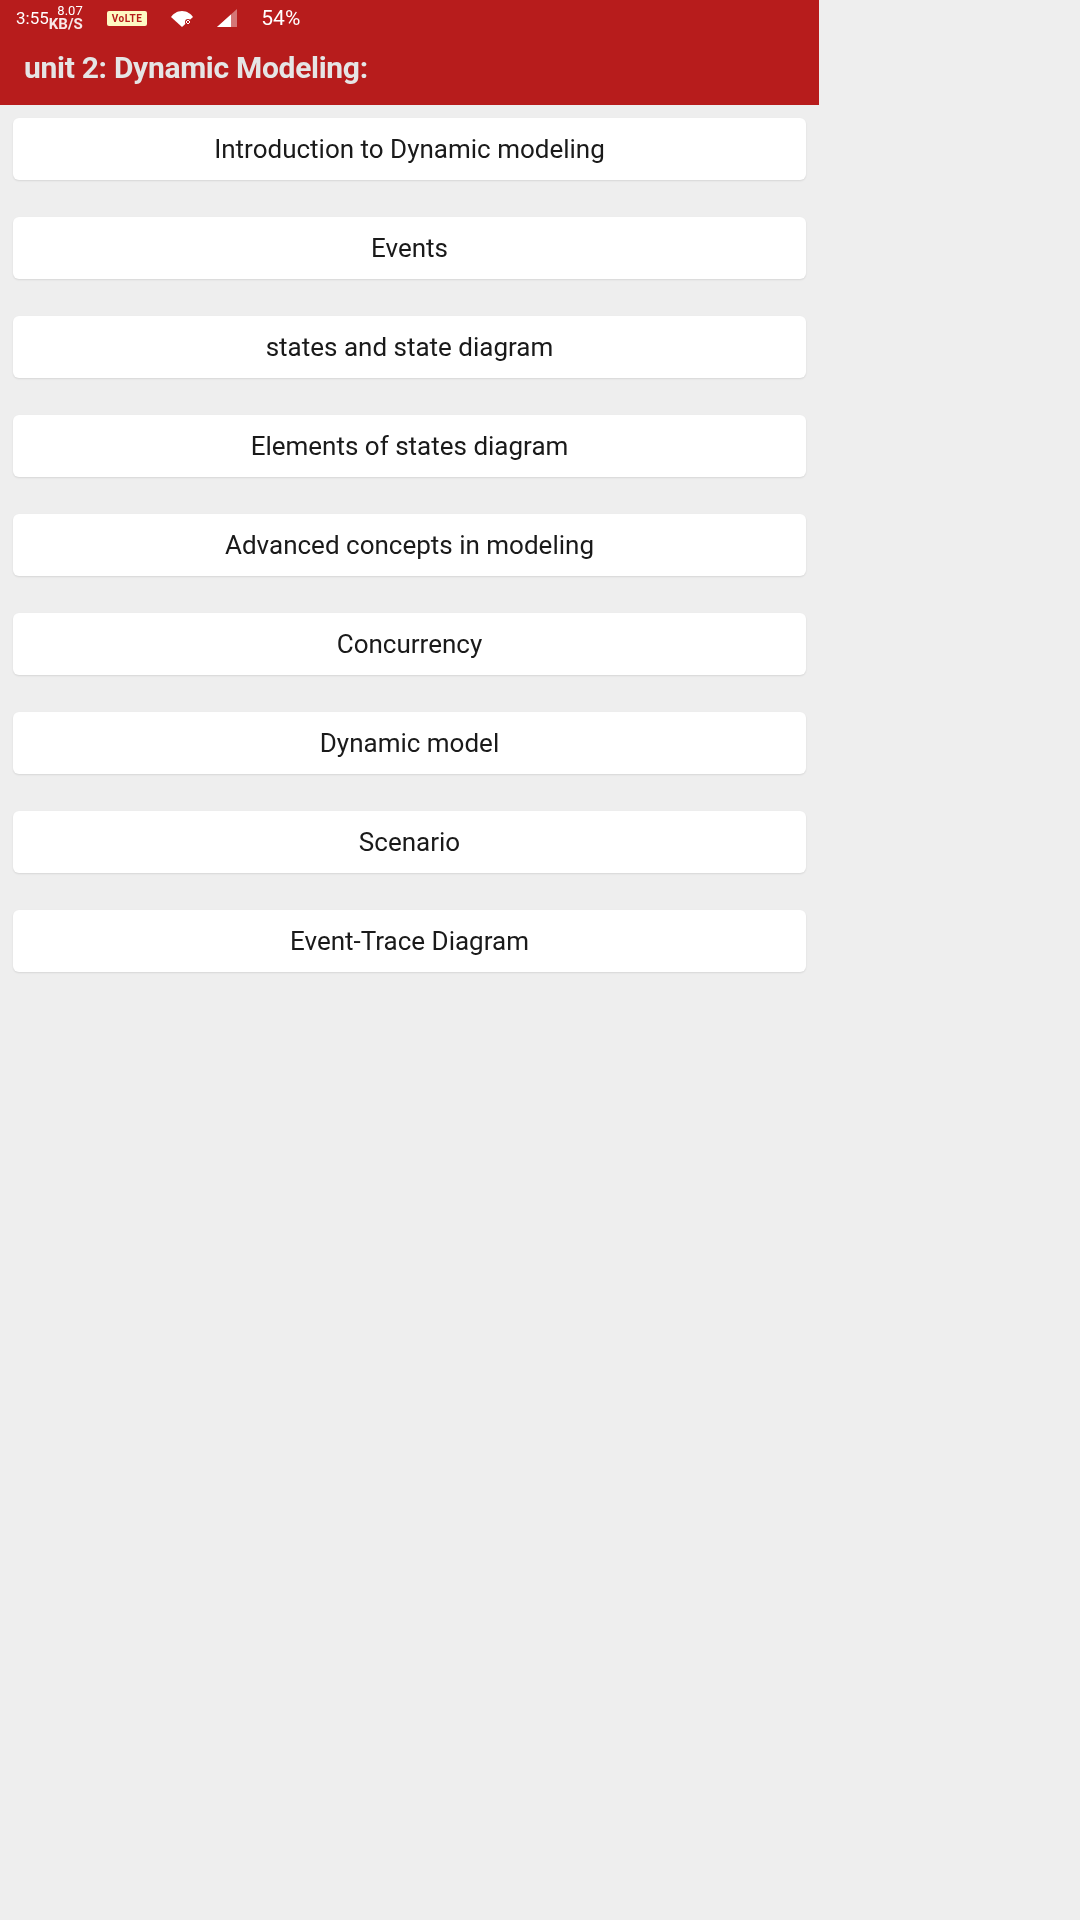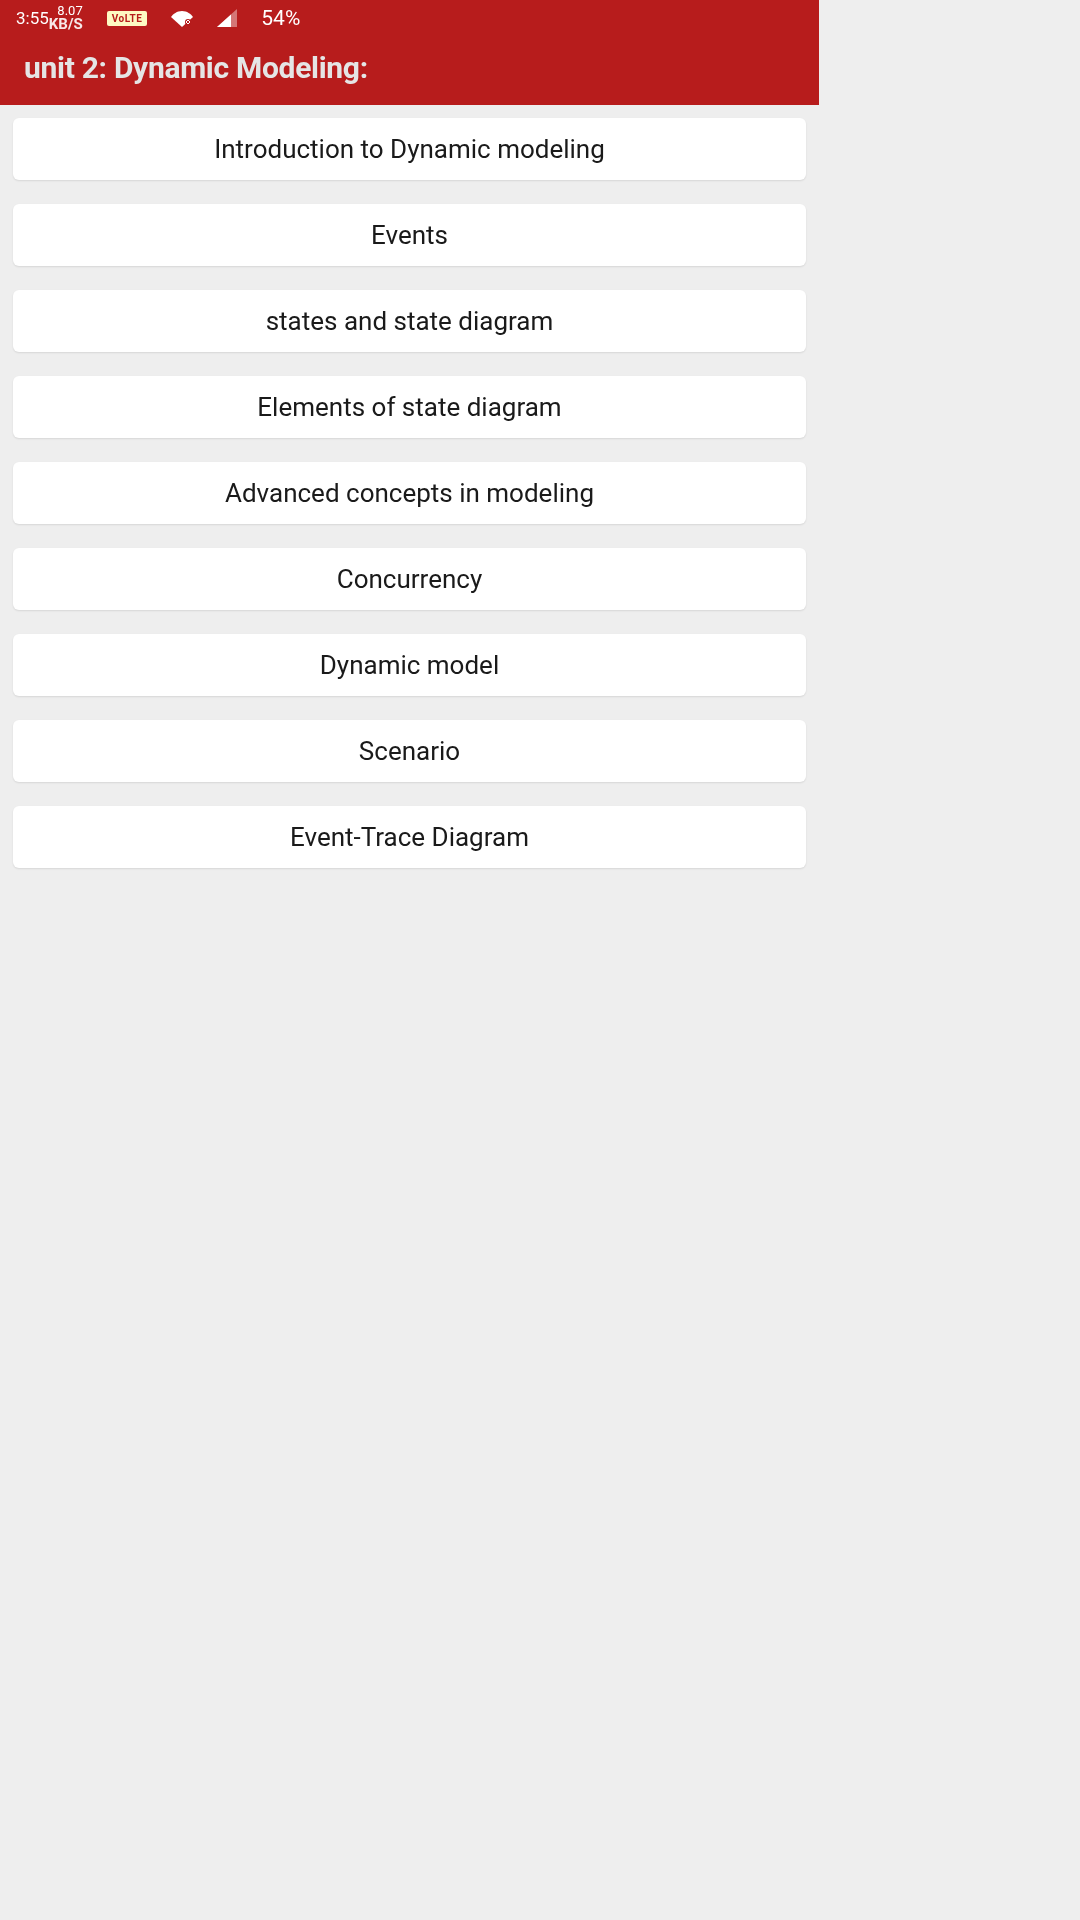--- a/index.html
+++ b/index.html
@@ -68,21 +68,21 @@
     }
     .app-bar-title {
       font-size: 30px;
       font-weight: 700;
       letter-spacing: -0.3px;
     }
     .content {
       padding: 13px;
       display: flex;
       flex-direction: column;
-      gap: 24px;
+      gap: 37px;
     }
     .list-item {
       background: #fff;
       border-radius: 6px;
       padding: 16px 12px;
       text-align: center;
       font-size: 26px;
       color: #1a1a1a;
       box-shadow: 0 1px 2px rgba(0,0,0,0.1);
       cursor: pointer;
@@ -118,19 +118,19 @@
 </div>
 
 <div class="app-bar">
   <div class="app-bar-title">unit 2: Dynamic Modeling:</div>
 </div>
 
 <div class="content">
   <div class="list-item">Introduction to Dynamic modeling</div>
   <div class="list-item">Events</div>
   <div class="list-item">states and state diagram</div>
-  <div class="list-item">Elements of state diagram</div>
+  <div class="list-item">Elements of states diagram</div>
   <div class="list-item">Advanced concepts in modeling</div>
   <div class="list-item">Concurrency</div>
   <div class="list-item">Dynamic model</div>
   <div class="list-item">Scenario</div>
   <div class="list-item">Event-Trace Diagram</div>
 </div>
 
 </body></html>

